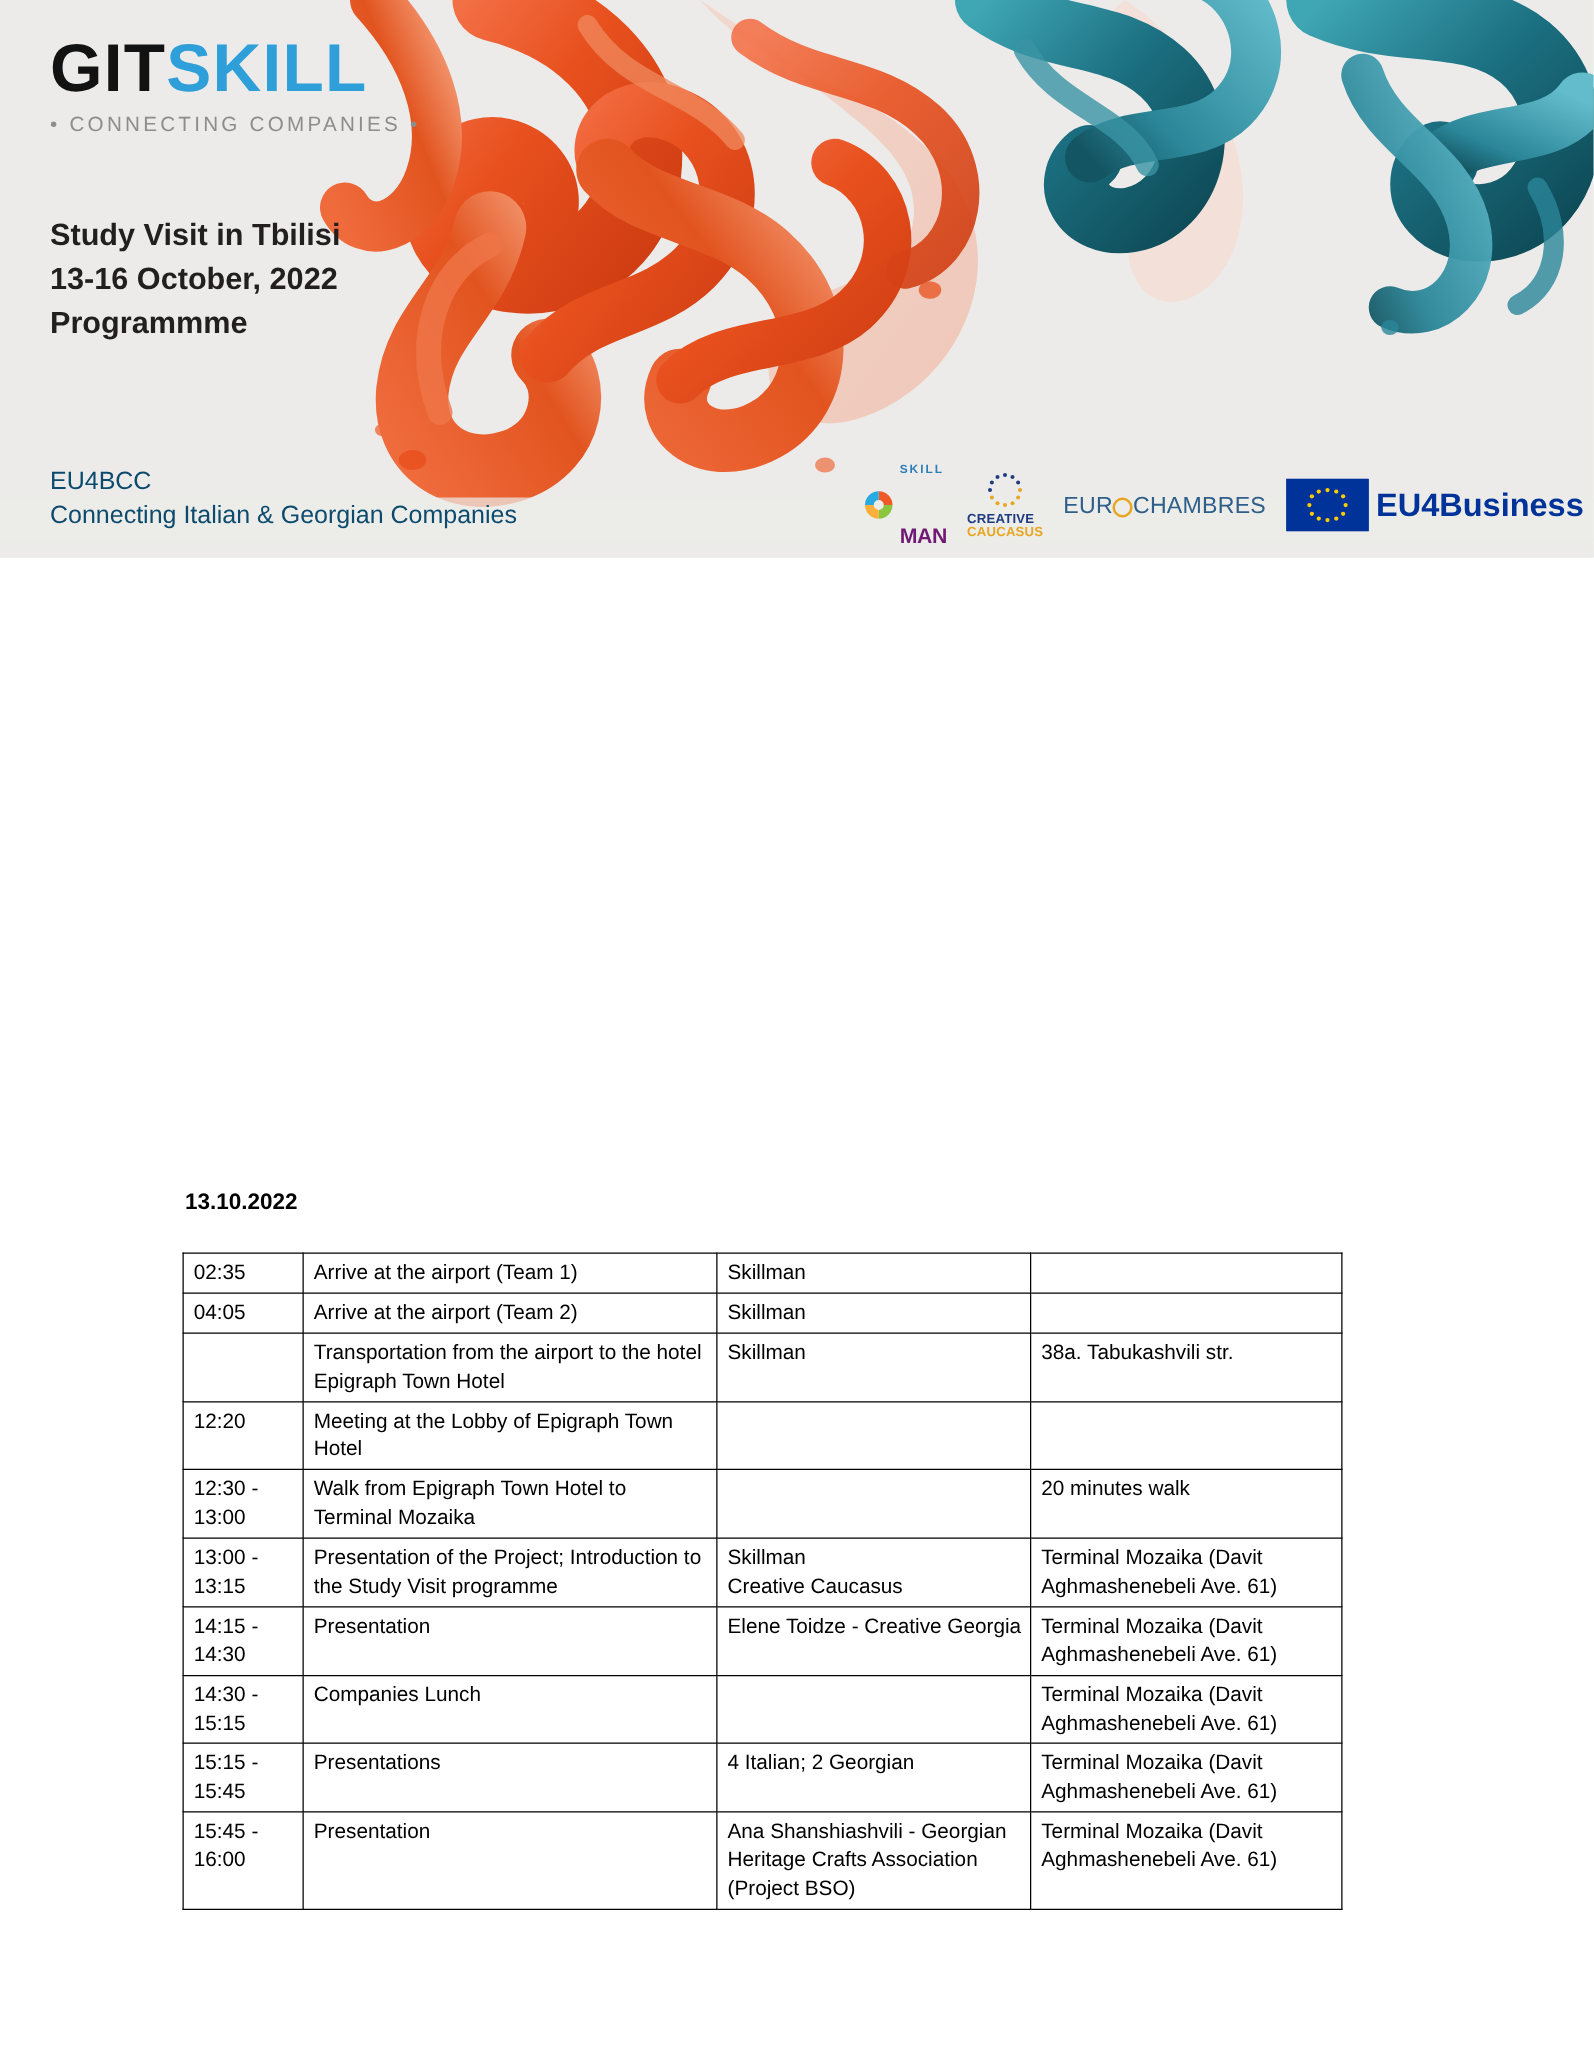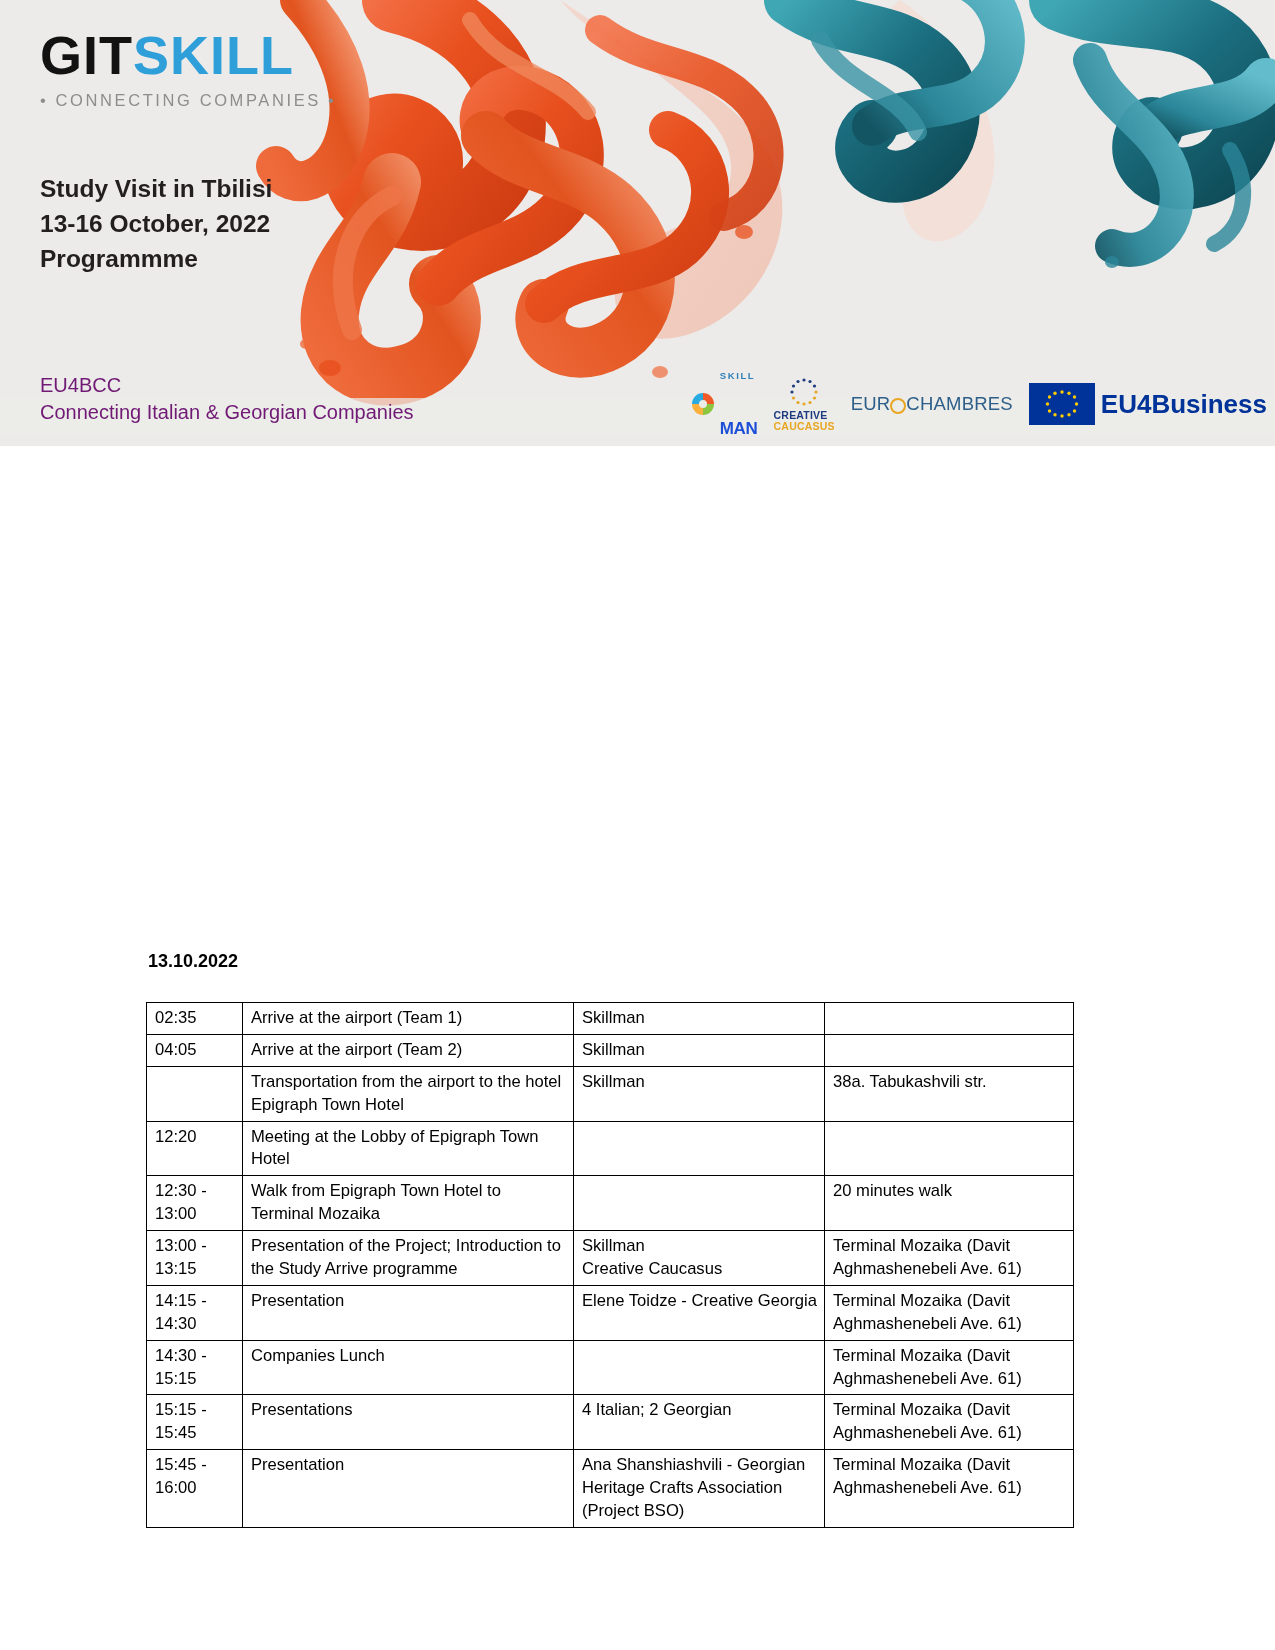--- a/index.html
+++ b/index.html
@@ -60,41 +60,41 @@
     font-weight: 700;
     line-height: 1.42;
   }
   .title-block div { white-space: nowrap; }
 
   .footer-block {
     position: absolute;
     left: 40px;
     top: 372px;
     z-index: 5;
-    color: #701a75;
+    color: #0c4a6e;
   }
   .footer-block .fb1 { font-size: 20px; line-height: 1.35; white-space: nowrap; }
   .footer-block .fb2 { font-size: 20px; line-height: 1.35; white-space: nowrap; }
 
   
   .logos {
     position: absolute;
     right: 8px;
     top: 383px;
     height: 42px;
     display: flex;
     align-items: center;
     gap: 16px;
     z-index: 6;
   }
   .logo-skillman { display:flex; align-items:center; gap:4px; }
   .sm-mark { width: 26px; height: 26px; position: relative; }
   .sm-txt { line-height: 1; }
   .sm-txt .a { font-size: 9.5px; font-weight:700; letter-spacing: 1.6px; color:#2e7fb8; }
-  .sm-txt .b { font-size: 17px; font-weight:700; letter-spacing: -0.3px; color:#1d4ed8;margin-top:40px; }
+  .sm-txt .b { font-size: 17px; font-weight:700; letter-spacing: -0.3px; color:#701a75;margin-top:40px; }
 
   .logo-cc { display:flex; align-items:center; gap:3px;flex-direction:column; }
   .cc-stars { width: 30px; height: 30px; position: relative; }
   .cc-txt { line-height: 1.02; }
   .cc-txt .a { font-size: 10.5px; font-weight: 700; color:#1f3b80; letter-spacing:0.2px; }
   .cc-txt .b { font-size: 10.5px; font-weight: 700; color:#e8a623; letter-spacing:0.2px; }
 
   .logo-euroch { display:flex; align-items:center; font-size: 18.5px; color:#2e5f8a; letter-spacing: 0.2px; }
   .euroch-o {
     display:inline-block; width:16px; height:16px; border:2.4px solid #e8a623;
@@ -335,21 +335,21 @@
           <td></td>
         </tr>
         <tr>
           <td>12:30 - 13:00</td>
           <td>Walk from Epigraph Town Hotel to Terminal Mozaika</td>
           <td></td>
           <td>20 minutes walk</td>
         </tr>
         <tr>
           <td>13:00 - 13:15</td>
-          <td>Presentation of the Project; Introduction to the Study Arrive programme</td>
+          <td>Presentation of the Project; Introduction to the Study Visit programme</td>
           <td>Skillman<br>Creative Caucasus</td>
           <td>Terminal Mozaika (Davit Aghmashenebeli Ave. 61)</td>
         </tr>
         <tr>
           <td>14:15 - 14:30</td>
           <td>Presentation</td>
           <td>Elene Toidze - Creative Georgia</td>
           <td>Terminal Mozaika (Davit Aghmashenebeli Ave. 61)</td>
         </tr>
         <tr>

